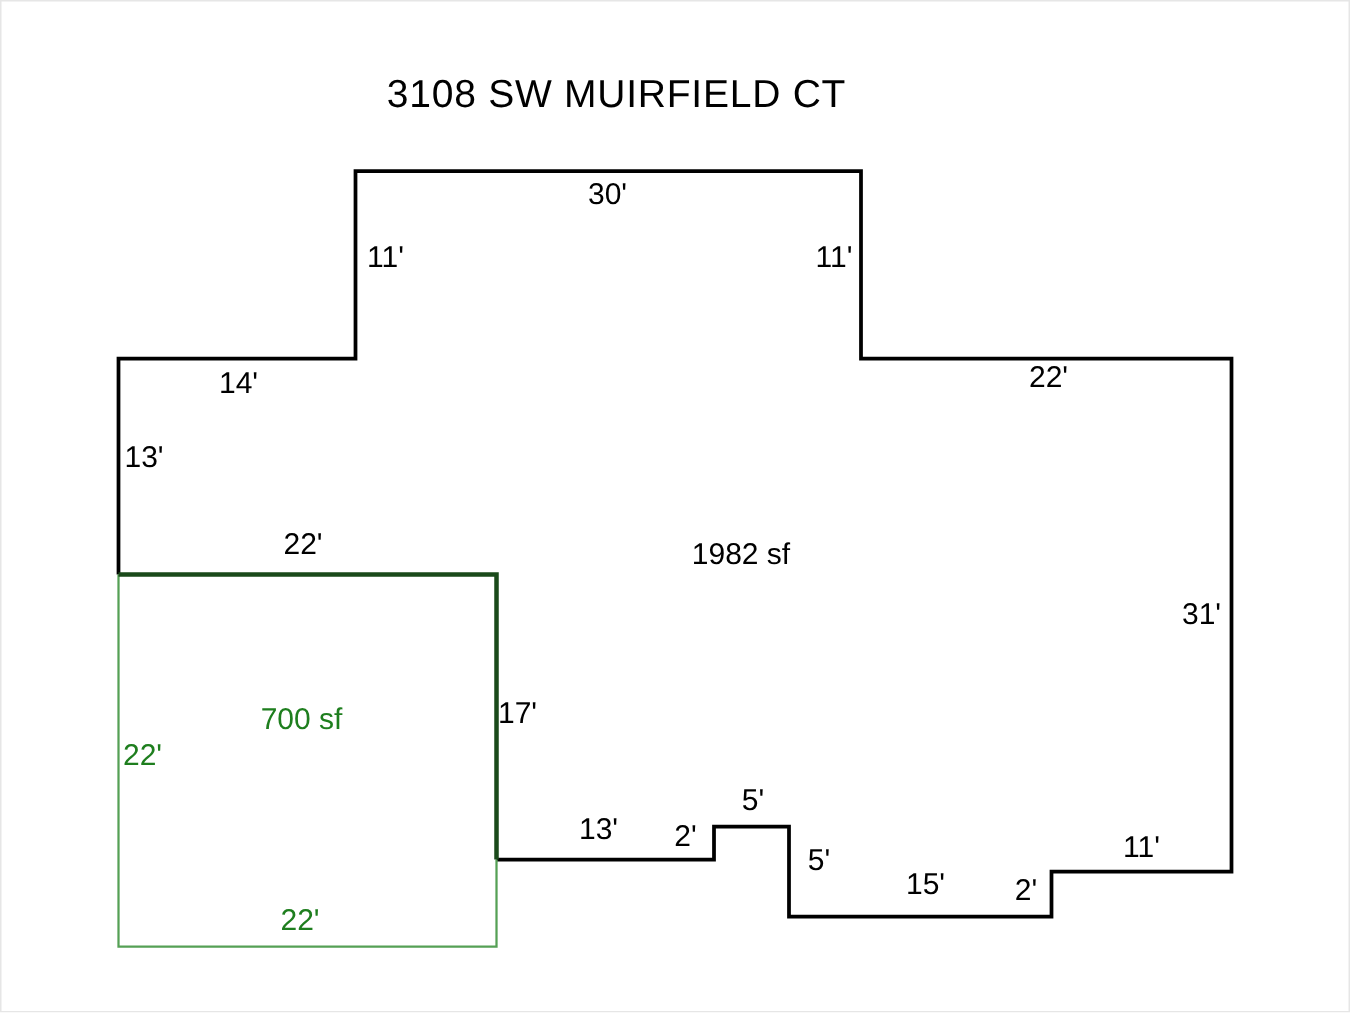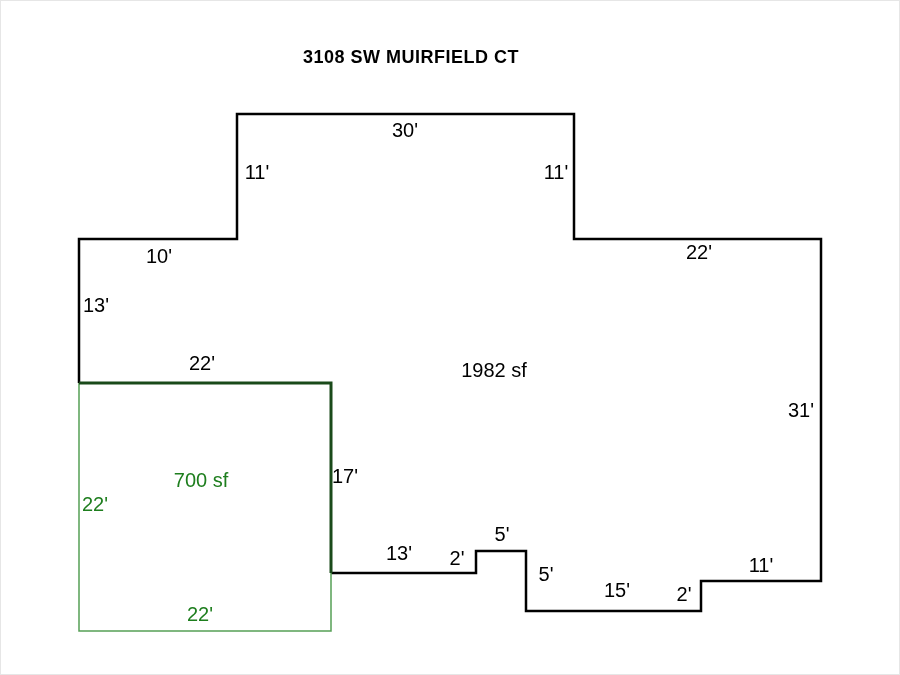--- a/index.html
+++ b/index.html
@@ -15,22 +15,22 @@
     background: #ffffff;
     overflow: hidden;
     border: 1px solid #e6e6e6;
     box-sizing: border-box;
   }
   .title {
     position: absolute;
     left: 410px;
     top: 46px;
     transform: translateX(-50%);
-    font-size: 18px;
-    font-weight: bold;
+    font-size: 26px;
+    font-weight: normal;
     color: #000000;
     white-space: nowrap;
     letter-spacing: 0.5px;
   }
   svg.plan {
     position: absolute;
     left: 0;
     top: 0;
   }
   .lbl {
@@ -62,21 +62,21 @@
 
     <path class="garage-shared" d="M 330 572 L 330 382 L 78 382"></path>
   </svg>
 
   <div class="lbl" style="left:493px;top:358px">1982 sf</div>
   <div class="lbl green" style="left:200px;top:468px">700 sf</div>
 
   <div class="lbl" style="left:404px;top:118px">30'</div>
   <div class="lbl" style="left:256px;top:160px">11'</div>
   <div class="lbl" style="left:555px;top:160px">11'</div>
-  <div class="lbl" style="left:158px;top:244px">10'</div>
+  <div class="lbl" style="left:158px;top:244px">14'</div>
   <div class="lbl" style="left:698px;top:240px">22'</div>
   <div class="lbl" style="left:95px;top:293px">13'</div>
   <div class="lbl" style="left:201px;top:351px">22'</div>
   <div class="lbl" style="left:800px;top:398px">31'</div>
   <div class="lbl" style="left:344px;top:464px">17'</div>
   <div class="lbl" style="left:501px;top:522px">5'</div>
   <div class="lbl" style="left:398px;top:541px">13'</div>
   <div class="lbl" style="left:456px;top:546px">2'</div>
   <div class="lbl" style="left:545px;top:562px">5'</div>
   <div class="lbl" style="left:760px;top:553px">11'</div>

